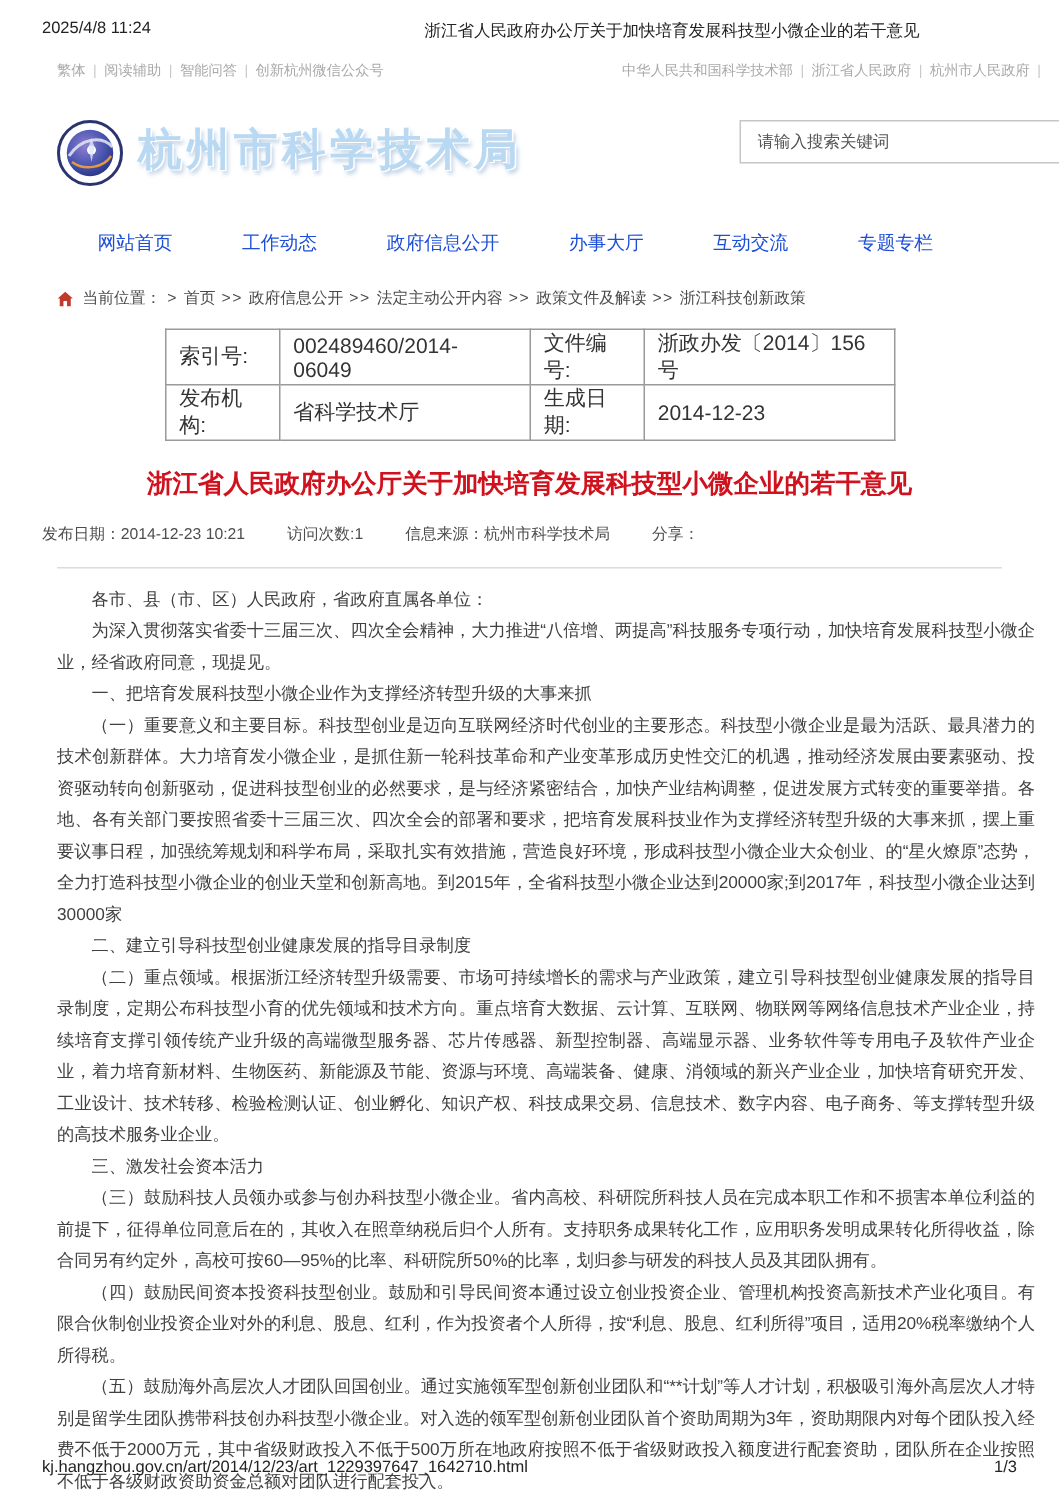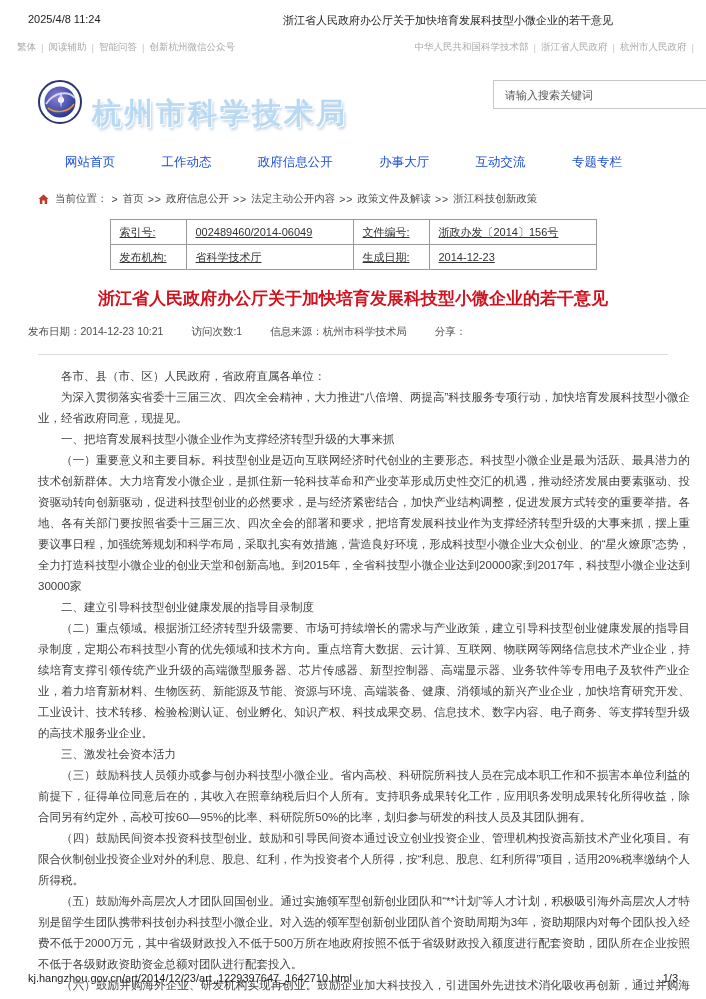--- a/index.html
+++ b/index.html
@@ -7,44 +7,44 @@
     width:706px;height:999px;position:relative;overflow:hidden;
     background:#ffffff;font-family:"Liberation Sans","DejaVu Sans",sans-serif;
     color:#333;
   }
   
   .print-header{display:flex;align-items:flex-start;padding:13px 28px 0 28px;font-size:11px;color:#222;}
   .ph-date{width:150px;flex:none;}
   .ph-title{flex:1;text-align:center;padding-left:40px;}
   
   .quick-links{display:flex;justify-content:space-between;align-items:center;
-    padding:13px 12px 0 17px;font-size:9.5px;color:#a9a9a9;}
+    padding:13px 12px 0 38px;font-size:9.5px;color:#a9a9a9;}
   .ql-group{display:flex;align-items:center;gap:5px;white-space:nowrap;}
   .ql-sep{color:#c9c9c9;}
   
   .site-header{position:relative;margin-top:24px;height:62px;padding-left:38px;}
   .logo-wrap{position:absolute;left:38px;top:2px;width:44px;height:44px;}
-  .site-name{position:absolute;left:92px;top:16px;font-size:29px;font-weight:bold;
+  .site-name{position:absolute;left:92px;top:2px;font-size:29px;font-weight:bold;
     letter-spacing:3px;color:#b9d9f2;
     text-shadow:1px 1px 0 #ffffff,2px 3px 3px rgba(130,165,205,.55);}
   .search-box{position:absolute;left:493px;top:2px;width:230px;height:27px;
     border:1px solid #c6c6c6;background:#fff;font-size:11px;color:#444;
     padding:0 0 0 11px;outline:none;font-family:inherit;}
   .search-box::placeholder{color:#555;}
   
   .main-nav{display:flex;justify-content:space-between;width:557px;
     margin:14px 0 0 65px;font-size:12.5px;color:#1d4ed8;}
   .nav-item{cursor:pointer;white-space:nowrap;}
   
   .breadcrumb{display:flex;align-items:center;gap:4px;margin:21px 0 0 38px;
     font-size:10.5px;color:#4a4a4a;white-space:nowrap;}
   .crumb-sep{color:#4a4a4a;letter-spacing:1px;}
   .home-icon{width:11px;height:11px;display:inline-block;margin-right:2px;}
   
-  .infobox{border-collapse:collapse;margin:13px auto 0 auto;font-size:11px;color:#333;text-decoration:underline;}
+  .infobox{border-collapse:collapse;margin:13px auto 0 auto;font-size:14px;color:#333;}
   .infobox td{border:1px solid #9a9a9a;padding:0 9px;height:24px;vertical-align:middle;}
   .infobox td.lbl{width:57px;}
   .infobox td.val{width:148px;}
   
   .article-title{margin-top:17px;text-align:center;font-size:17px;font-weight:bold;color:#d0121e;}
   .article-meta{display:flex;justify-content:flex-start;gap:28px;margin-top:15px;
     font-size:10.5px;color:#4d4d4d;padding-left:28px;}
   .divider{border:none;border-top:1px solid #dcdcdc;margin:15px 38px 0 38px;}
   .article-body{margin:11px 16px 0 38px;font-size:11.5px;line-height:21px;
     color:#404040;text-align:justify;}

